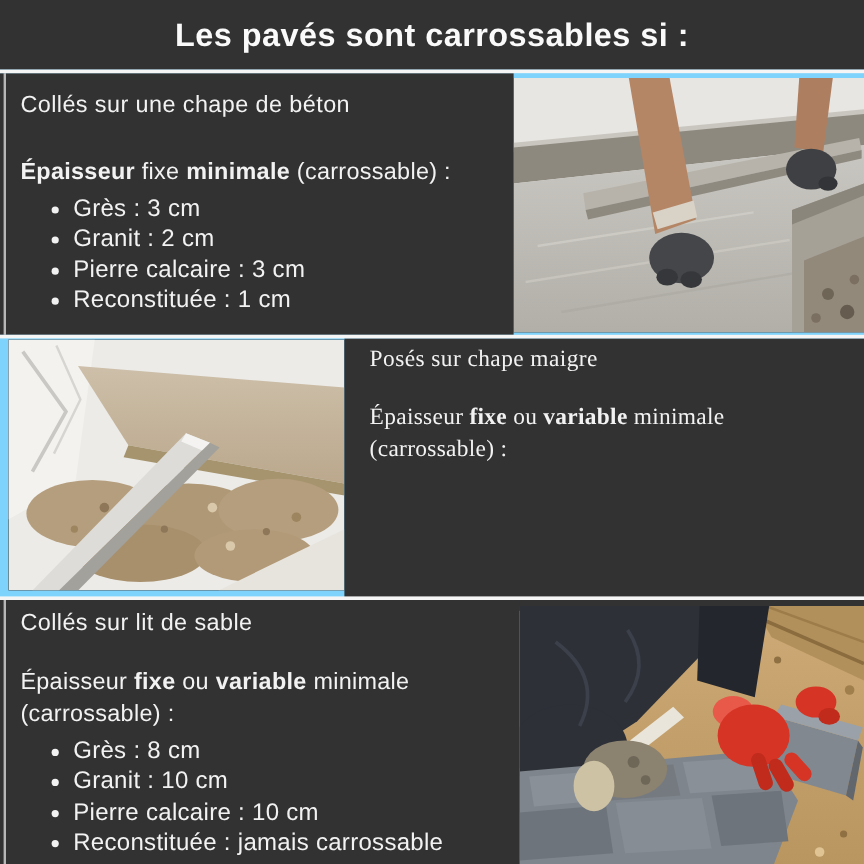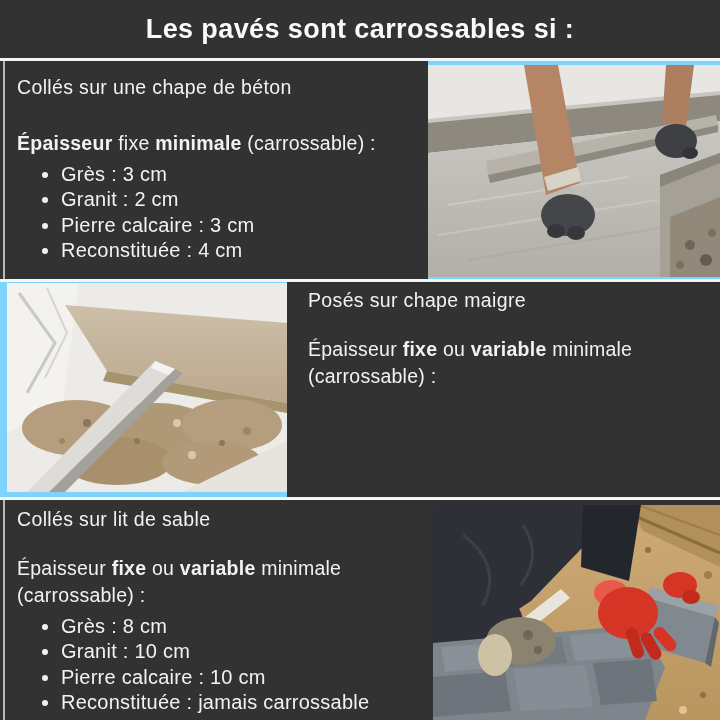--- a/index.html
+++ b/index.html
@@ -15,21 +15,21 @@
   
   .sep{position:absolute;left:0;width:720px;height:3px;background:#f5f5f5;z-index:5;}
   #sep1{top:58px}#sep2{top:279px}#sep3{top:497px}
   
   .accent{position:absolute;width:2px;background:#cfcfcf;opacity:.85;z-index:4;}
   #acc1{left:3px;top:61px;height:218px}
   #acc3{left:3px;top:500px;height:220px}
   
   .textblock{position:absolute;box-sizing:border-box;background:#323232;z-index:2;}
   #tb1{top:61px;left:0;width:428px;height:218px;padding:15px 10px 0 17px;}
-  #tb2{top:282px;left:287px;width:433px;height:227px;padding:7px 10px 16px 21px;}
+  #tb2{top:282px;left:287px;width:433px;height:227px;padding:7px 10px 16px 21px;font-family:Liberation Serif, serif;}
   #tb3{top:500px;left:0;width:433px;height:220px;padding:8px 10px 0 17px;}
   .heading{margin:0;font-size:19.5px;font-weight:400;letter-spacing:.35px;}
   #tb1 .heading{margin-bottom:31px}
   #tb2 .heading,#tb3 .heading{margin-bottom:24px}
   .spec{margin:0 0 5px;font-size:19.5px;letter-spacing:.25px;line-height:1.38;font-weight:400;}
   .spec .b{font-weight:700;}
   ul.vals{margin:3px 0 0;padding:0 0 0 44px;list-style:disc;}
   ul.vals li{font-size:20px;line-height:25.5px;letter-spacing:.25px;}
   
   .photo{position:absolute;overflow:hidden;z-index:3;background:#2a2a2a;}
@@ -52,21 +52,21 @@
   <div class="accent" id="acc1"></div>
   <div class="accent" id="acc3"></div>
 
   <div class="textblock" id="tb1">
     <p class="heading">Collés sur une chape de béton</p>
     <p class="spec"><span class="b">Épaisseur</span><span> fixe </span><span class="b">minimale</span><span> (carrossable) :</span></p>
     <ul class="vals">
       <li>Grès : 3 cm</li>
       <li>Granit : 2 cm</li>
       <li>Pierre calcaire : 3 cm</li>
-      <li>Reconstituée : 4 cm</li>
+      <li>Reconstituée : 1 cm</li>
     </ul>
   </div>
 
   <div class="photo" id="ph1">
     <svg width="292" height="212" viewBox="0 0 292 212">
       <defs>
         <linearGradient id="g1" x1="0" y1="0" x2="0" y2="1">
           <stop offset="0" stop-color="#c9c7c1"></stop>
             <stop offset="1" stop-color="#b1afa8"></stop>
         </linearGradient>

